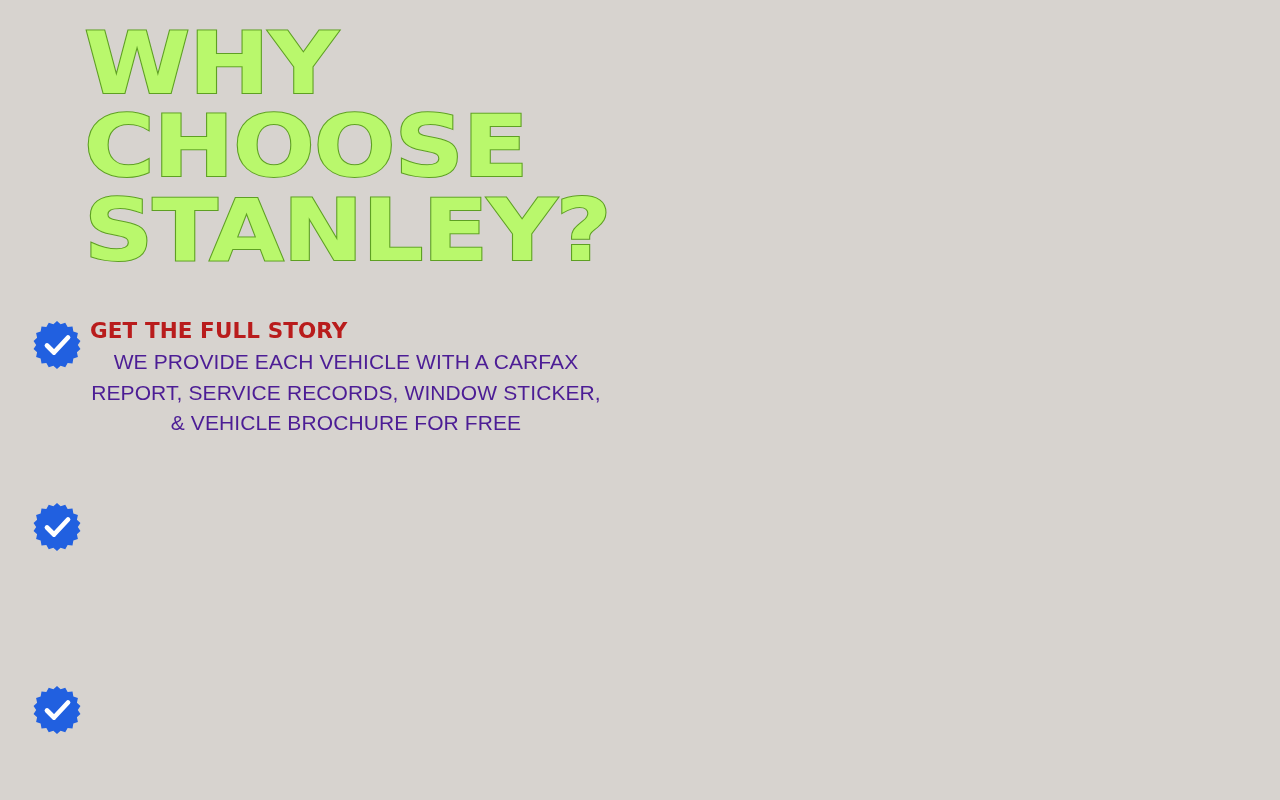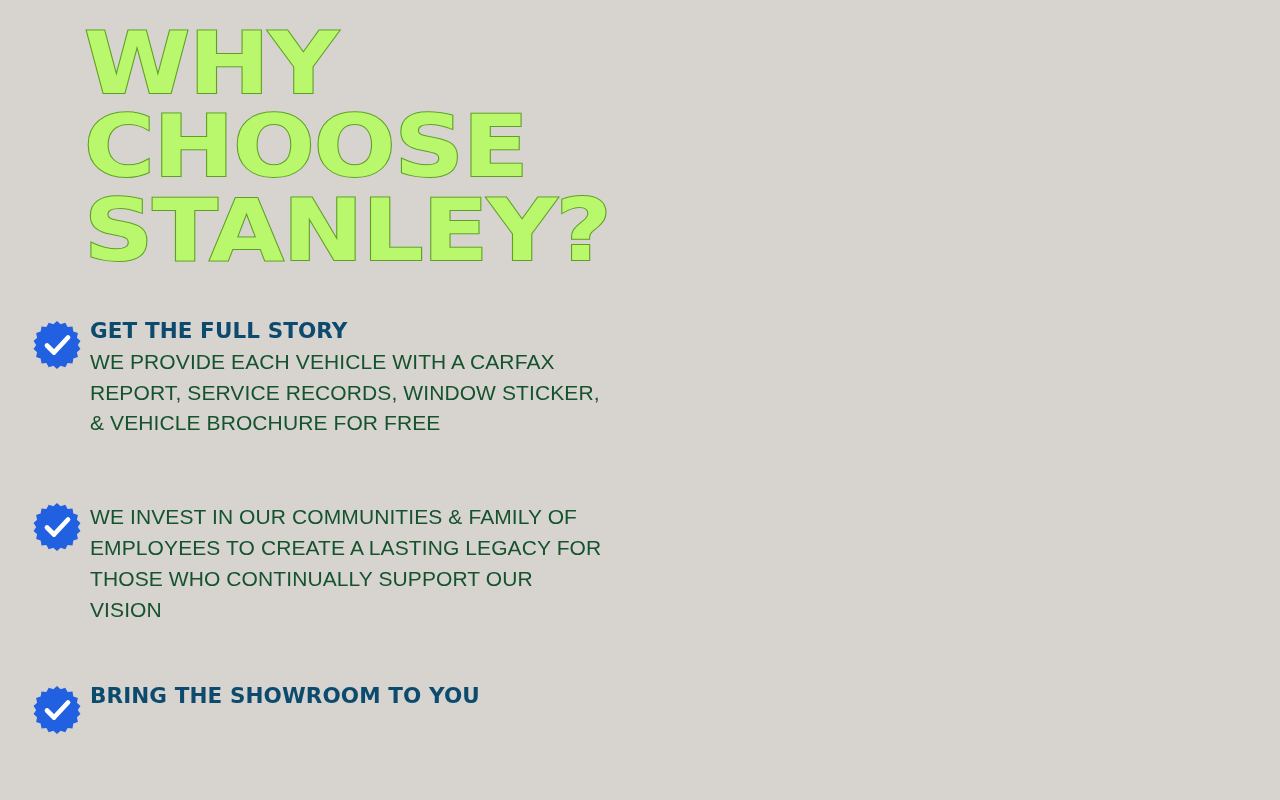--- a/index.html
+++ b/index.html
@@ -70,33 +70,34 @@
   .feature .body-wrap {
     margin-left:58px;
   }
 
   .f-title {
     font-family:"DejaVu Sans", sans-serif;
     font-weight:bold;
     font-size:21.5px;
     line-height:1.24;
     letter-spacing:0.1px;
-    color:#0c4a6e;
+    color:#b91c1c;
     text-transform:uppercase;
   }
 
   .f-desc {
     font-family:"Liberation Sans", sans-serif;
     font-weight:normal;
     font-size:21px;
     line-height:1.47;
     letter-spacing:0.1px;
-    color:#14532d;
+    color:#4c1d95;
     text-transform:uppercase;
     margin-top:2px;
+    text-align:center;
   }
 
   
   .badge { display:block; width:50px; height:50px; }
 
   
   #feat-full-story        { left:32px;  top:318px; width:570px; }
   #feat-community         { left:32px;  top:500px; width:570px; }
   #feat-showroom          { left:32px;  top:683px; width:570px; }
 </style>
@@ -127,33 +128,31 @@
     </div>
 
     <div class="feature" id="feat-community">
       <span class="badge-wrap">
         <svg class="badge" viewBox="0 0 100 100" aria-hidden="true">
           <path d="M50 2 L57.3 8.6 L66.5 5.3 L71.3 13.8 L81 13.2 L82.7 22.8 L91.8 25.9 L89.8 35.4 L96.9 42.1 L91.6 50 L96.9 57.9 L89.8 64.6 L91.8 74.1 L82.7 77.2 L81 86.8 L71.3 86.2 L66.5 94.7 L57.3 91.4 L50 98 L42.7 91.4 L33.5 94.7 L28.7 86.2 L19 86.8 L17.3 77.2 L8.2 74.1 L10.2 64.6 L3.1 57.9 L8.4 50 L3.1 42.1 L10.2 35.4 L8.2 25.9 L17.3 22.8 L19 13.2 L28.7 13.8 L33.5 5.3 L42.7 8.6 Z" fill="#2160E0"></path>
           <path d="M30 51 L44 65 L72 35" fill="none" stroke="#FFFFFF" stroke-width="9.5" stroke-linecap="round" stroke-linejoin="round"></path>
         </svg>
       </span>
       <div class="body-wrap">
-        <div class="f-desc">WE INVEST IN OUR COMMUNITIES &amp; FAMILY OF EMPLOYEES TO CREATE A LASTING LEGACY FOR THOSE WHO CONTINUALLY SUPPORT OUR VISION</div>
       </div>
     </div>
 
     <div class="feature" id="feat-showroom">
       <span class="badge-wrap">
         <svg class="badge" viewBox="0 0 100 100" aria-hidden="true">
           <path d="M50 2 L57.3 8.6 L66.5 5.3 L71.3 13.8 L81 13.2 L82.7 22.8 L91.8 25.9 L89.8 35.4 L96.9 42.1 L91.6 50 L96.9 57.9 L89.8 64.6 L91.8 74.1 L82.7 77.2 L81 86.8 L71.3 86.2 L66.5 94.7 L57.3 91.4 L50 98 L42.7 91.4 L33.5 94.7 L28.7 86.2 L19 86.8 L17.3 77.2 L8.2 74.1 L10.2 64.6 L3.1 57.9 L8.4 50 L3.1 42.1 L10.2 35.4 L8.2 25.9 L17.3 22.8 L19 13.2 L28.7 13.8 L33.5 5.3 L42.7 8.6 Z" fill="#2160E0"></path>
           <path d="M30 51 L44 65 L72 35" fill="none" stroke="#FFFFFF" stroke-width="9.5" stroke-linecap="round" stroke-linejoin="round"></path>
         </svg>
       </span>
       <div class="body-wrap">
-        <div class="f-title">BRING THE SHOWROOM TO YOU</div>
       </div>
     </div>
 
   </div>
 
   <div class="col-right">
 
     
     
 

